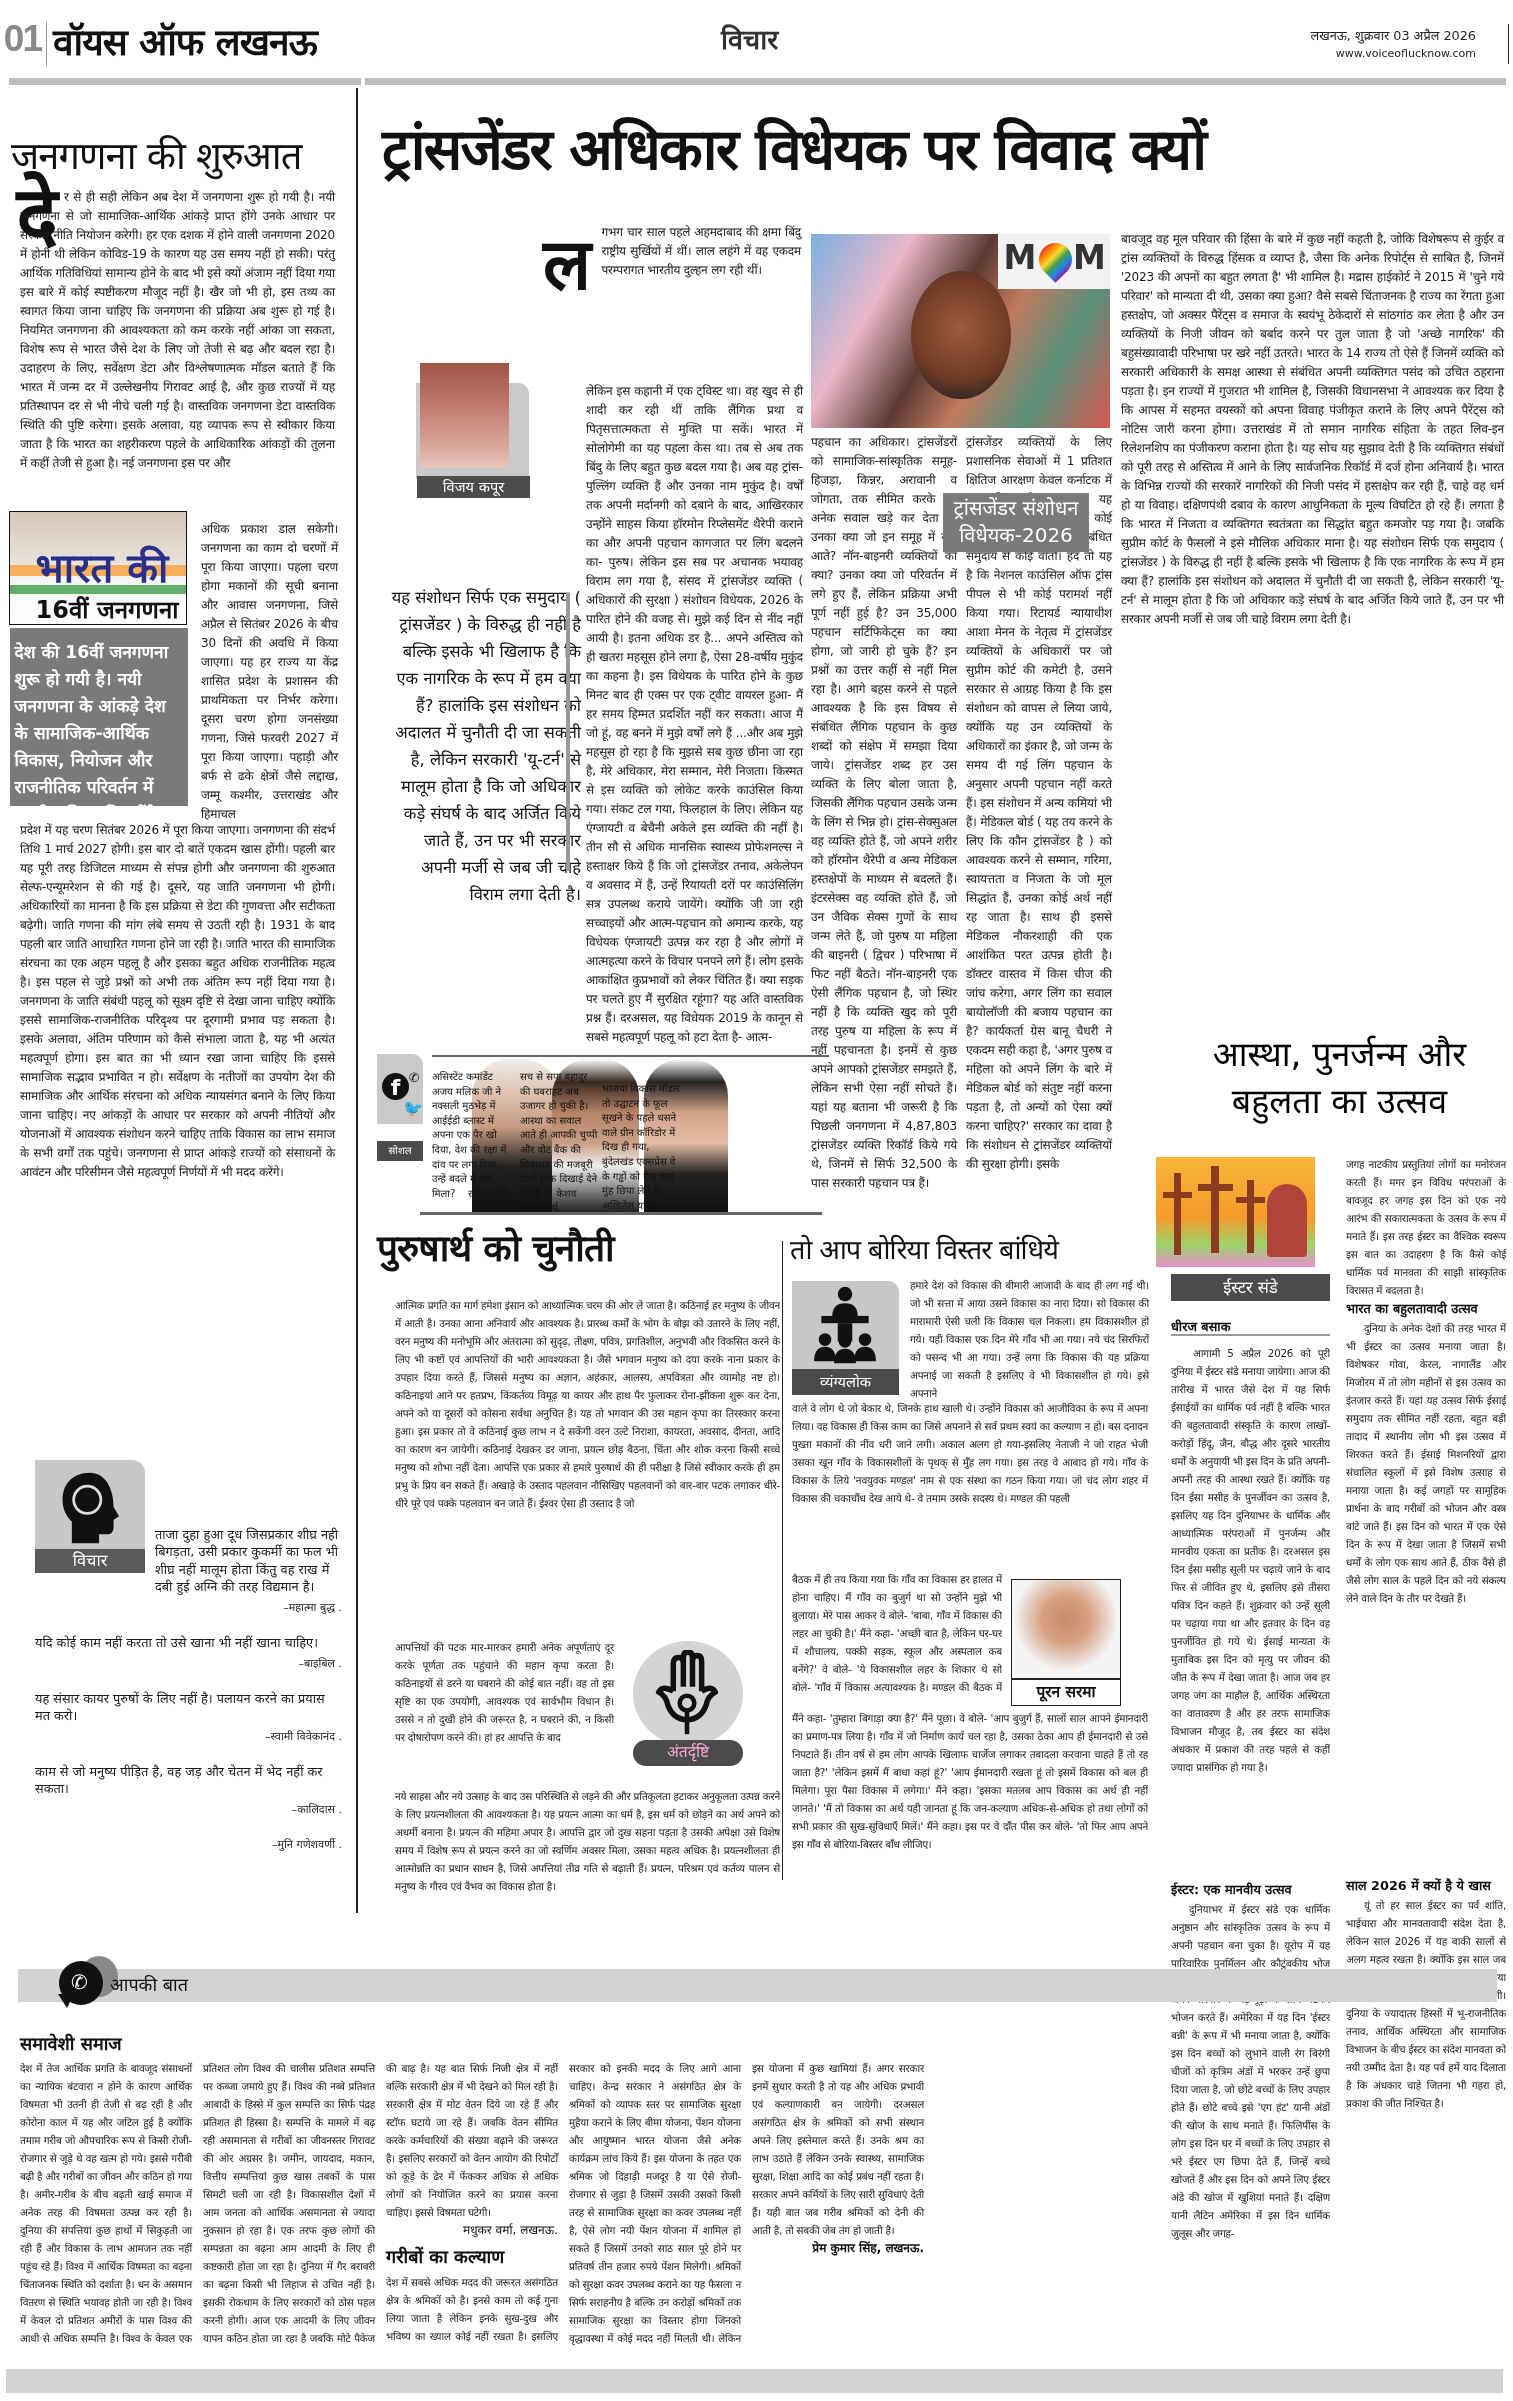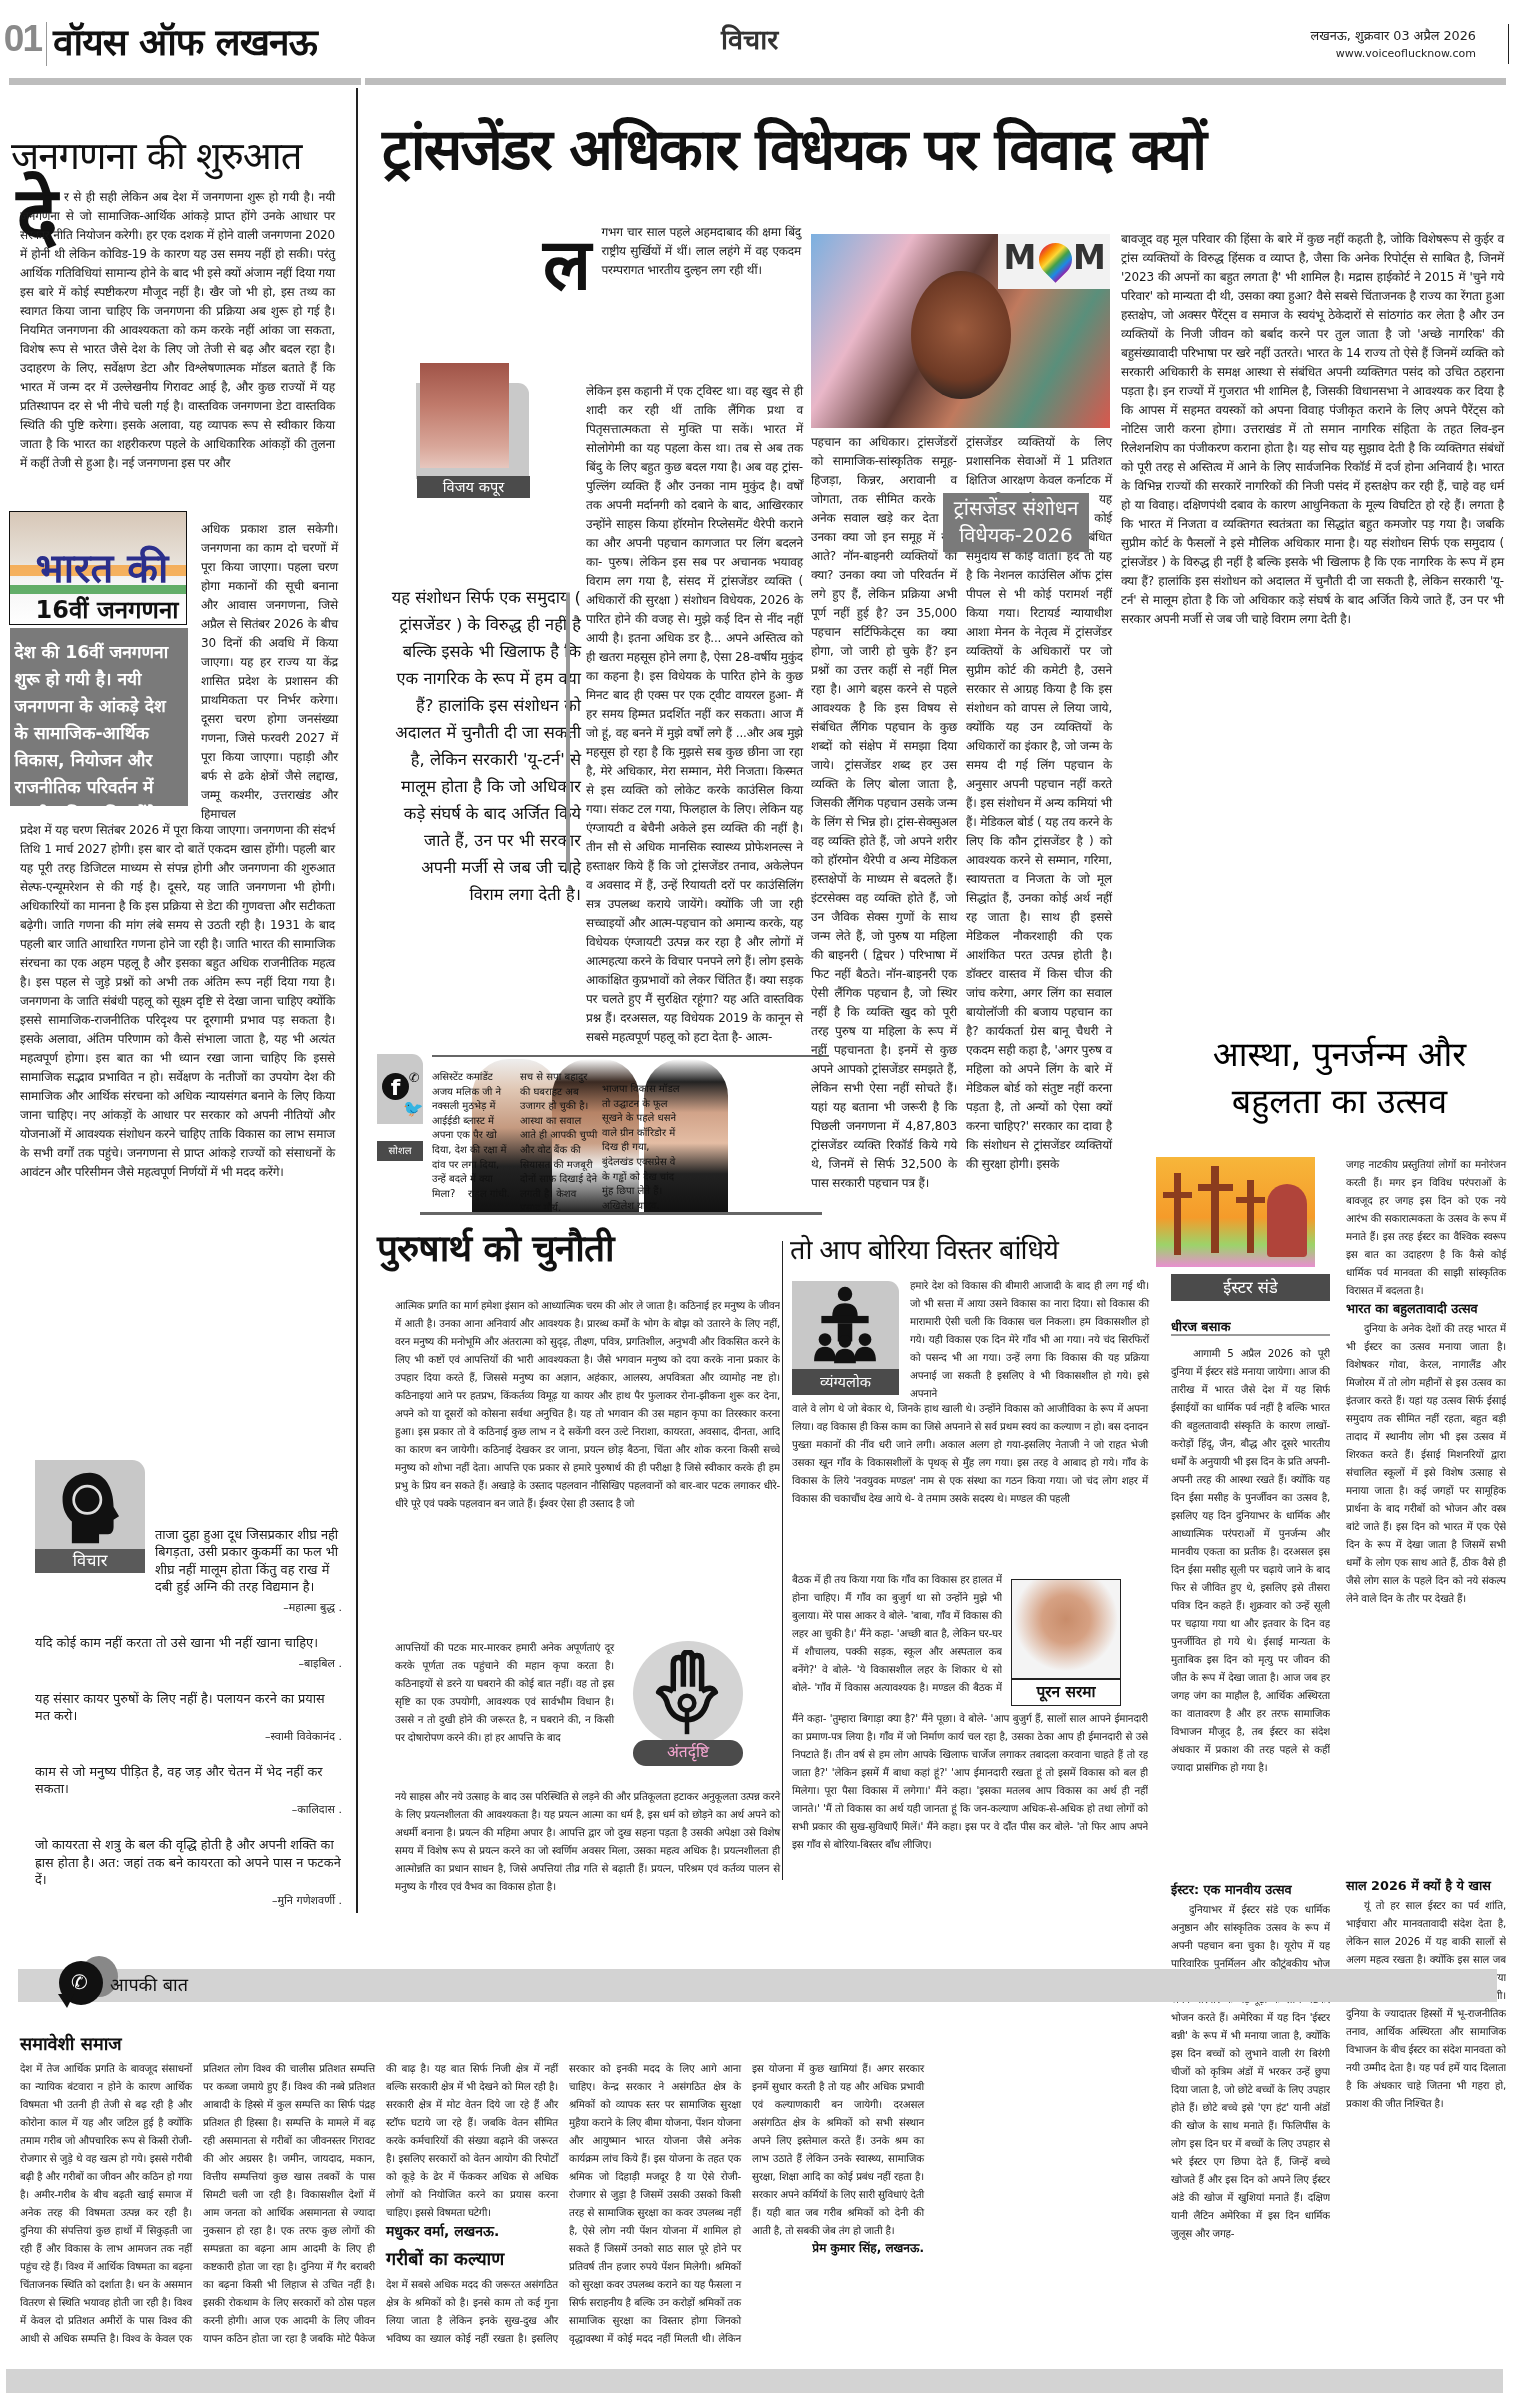--- a/index.html
+++ b/index.html
@@ -163,21 +163,20 @@
 </div>
 <div class="abs" id="vichar-quotes">
   <div style="padding-left:120px;min-height:55px" class="q">ताजा दुहा हुआ दूध जिसप्रकार शीघ्र नही बिगड़ता, उसी प्रकार कुकर्मी का फल भी शीघ्र नहीं मालूम होता किंतु वह राख में दबी हुई अग्नि की तरह विद्यमान है।</div>
   <div class="q-author">–महात्मा बुद्ध .</div>
   <div class="q">यदि कोई काम नहीं करता तो उसे खाना भी नहीं खाना चाहिए।</div>
   <div class="q-author">–बाइबिल .</div>
   <div class="q">यह संसार कायर पुरुषों के लिए नहीं है। पलायन करने का प्रयास मत करो।</div>
   <div class="q-author">–स्वामी विवेकानंद .</div>
   <div class="q">काम से जो मनुष्य पीड़ित है, वह जड़ और चेतन में भेद नहीं कर सकता।</div>
   <div class="q-author">–कालिदास .</div>
-  <div class="q">जो कायरता से शत्रु के बल की वृद्धि होती है और अपनी शक्ति का ह्रास होता है। अत: जहां तक बने कायरता को अपने पास न फटकने दें।</div>
   <div class="q-author">–मुनि गणेशवर्णी .</div>
 </div>
 
 <div>
   <div class="abs" id="main-head">ट्रांसजेंडर अधिकार विधेयक पर विवाद क्यों</div>
   <div class="abs" id="author-photo-bg"></div>
   <div class="abs" id="author-photo"></div>
   <div class="abs" id="author-name">विजय कपूर</div>
   <div class="abs" id="pull-quote">यह संशोधन सिर्फ एक समुदाय ( ट्रांसजेंडर ) के विरुद्ध ही नहीं है बल्कि इसके भी खिलाफ है कि एक नागरिक के रूप में हम क्या हैं? हालांकि इस संशोधन को अदालत में चुनौती दी जा सकती है, लेकिन सरकारी 'यू-टर्न' से मालूम होता है कि जो अधिकार कड़े संघर्ष के बाद अर्जित किये जाते हैं, उन पर भी सरकार अपनी मर्जी से जब जी चाहे विराम लगा देती है।</div>
   <div class="abs" id="pull-rule"></div>
@@ -294,20 +293,20 @@
   <div class="abs" id="ab-bar"></div>
   <div class="abs" id="ab-icon-back"></div>
   <div class="abs" id="ab-icon"></div>
   <div class="abs" id="ab-icon-tail"></div>
   <div class="abs" id="ab-phone">✆</div>
   <div class="abs" id="ab-title">आपकी बात</div>
 
   <div class="abs" id="ab-h1">समावेशी समाज</div>
   <div class="abs" style="left:20px;top:2059px;width:721px;column-count:4;column-gap:11px;height:298px;">
     <div class="txt sm">देश में तेज आर्थिक प्रगति के बावजूद संसाधनों का न्यायिक बंटवारा न होने के कारण आर्थिक विषमता भी उतनी ही तेजी से बढ़ रही है और कोरोना काल में यह और जटिल हुई है क्योंकि तमाम गरीब जो औपचारिक रूप से किसी रोजी-रोजगार से जुड़े थे वह खत्म हो गये। इससे गरीबी बढ़ी है और गरीबों का जीवन और कठिन हो गया है। अमीर-गरीब के बीच बढ़ती खाई समाज में अनेक तरह की विषमता उत्पन्न कर रही है। दुनिया की संपत्तियां कुछ हाथों में सिकुड़ती जा रही हैं और विकास के लाभ आमजन तक नहीं पहुंच रहे हैं। विश्व में आर्थिक विषमता का बढ़ना चिंताजनक स्थिति को दर्शाता है। धन के असमान वितरण से स्थिति भयावह होती जा रही है। विश्व में केवल दो प्रतिशत अमीरों के पास विश्व की आधी से अधिक सम्पत्ति है। विश्व के केवल एक प्रतिशत लोग विश्व की चालीस प्रतिशत सम्पत्ति पर कब्जा जमाये हुए हैं। विश्व की नब्बे प्रतिशत आबादी के हिस्से में कुल सम्पत्ति का सिर्फ पंद्रह प्रतिशत ही हिस्सा है। सम्पत्ति के मामले में बढ़ रही असमानता से गरीबों का जीवनस्तर गिरावट की ओर अग्रसर है। जमीन, जायदाद, मकान, वित्तीय सम्पत्तियां कुछ खास तबकों के पास सिमटी चली जा रही है। विकासशील देशों में आम जनता को आर्थिक असमानता से ज्यादा नुकसान हो रहा है। एक तरफ कुछ लोगों की सम्पन्नता का बढ़ना आम आदमी के लिए ही कष्टकारी होता जा रहा है। दुनिया में गैर बराबरी का बढ़ना किसी भी लिहाज से उचित नहीं है। इसकी रोकथाम के लिए सरकारों को ठोस पहल करनी होगी। आज एक आदमी के लिए जीवन यापन कठिन होता जा रहा है जबकि मोटे पैकेज की बाढ़ है। यह बात सिर्फ निजी क्षेत्र में नहीं बल्कि सरकारी क्षेत्र में भी देखने को मिल रही है। सरकारी क्षेत्र में मोट वेतन दिये जा रहे हैं और स्टॉफ घटाये जा रहे हैं। जबकि वेतन सीमित करके कर्मचारियों की संख्या बढ़ाने की जरूरत है। इसलिए सरकारों को वेतन आयोग की रिपोर्टों को कूड़े के ढेर में फेंककर अधिक से अधिक लोगों को नियोजित करने का प्रयास करना चाहिए। इससे विषमता घटेगी।</div>
-    <div style="text-align:left;font-weight:bold;font-size:14px">मधुकर वर्मा, लखनऊ.</div>
+    <div style="text-align:right;font-weight:normal;font-size:12px">मधुकर वर्मा, लखनऊ.</div>
     <div style="font-size:18px;font-weight:bold;margin:5.5px 0">गरीबों का कल्याण</div>
     <div class="txt sm">देश में सबसे अधिक मदद की जरूरत असंगठित क्षेत्र के श्रमिकों को है। इनसे काम तो कई गुना लिया जाता है लेकिन इनके सुख-दुख और भविष्य का ख्याल कोई नहीं रखता है। इसलिए सरकार को इनकी मदद के लिए आगे आना चाहिए। केन्द्र सरकार ने असंगठित क्षेत्र के श्रमिकों को व्यापक स्तर पर सामाजिक सुरक्षा मुहैया कराने के लिए बीमा योजना, पेंशन योजना और आयुष्मान भारत योजना जैसे अनेक कार्यक्रम लांच किये हैं। इस योजना के तहत एक श्रमिक जो दिहाड़ी मजदूर है या ऐसे रोजी-रोजगार से जुड़ा है जिसमें उसकी उसको किसी तरह से सामाजिक सुरक्षा का कवर उपलब्ध नहीं है, ऐसे लोग नयी पेंशन योजना में शामिल हो सकते हैं जिसमें उनको साठ साल पूरे होने पर प्रतिवर्ष तीन हजार रुपये पेंशन मिलेगी। श्रमिकों को सुरक्षा कवर उपलब्ध कराने का यह फैसला न सिर्फ सराहनीय है बल्कि उन करोड़ों श्रमिकों तक सामाजिक सुरक्षा का विस्तार होगा जिनको वृद्धावस्था में कोई मदद नहीं मिलती थी। लेकिन इस योजना में कुछ खामियां हैं। अगर सरकार इनमें सुधार करती है तो यह और अधिक प्रभावी एवं कल्याणकारी बन जायेगी। दरअसल असंगठित क्षेत्र के श्रमिकों को सभी संस्थान अपने लिए इस्तेमाल करते हैं। उनके श्रम का लाभ उठाते हैं लेकिन उनके स्वास्थ्य, सामाजिक सुरक्षा, शिक्षा आदि का कोई प्रबंध नहीं रहता है। सरकार अपने कर्मियों के लिए सारी सुविधाएं देती हैं। यही बात जब गरीब श्रमिकों को देनी की आती है, तो सबकी जेब तंग हो जाती है।</div>
     <div style="text-align:right;font-weight:bold;font-size:12px">प्रेम कुमार सिंह, लखनऊ.</div>
   </div>
   <div class="abs" id="ab-bottom-bar"></div>
 </div>
 
 
 </body></html>

